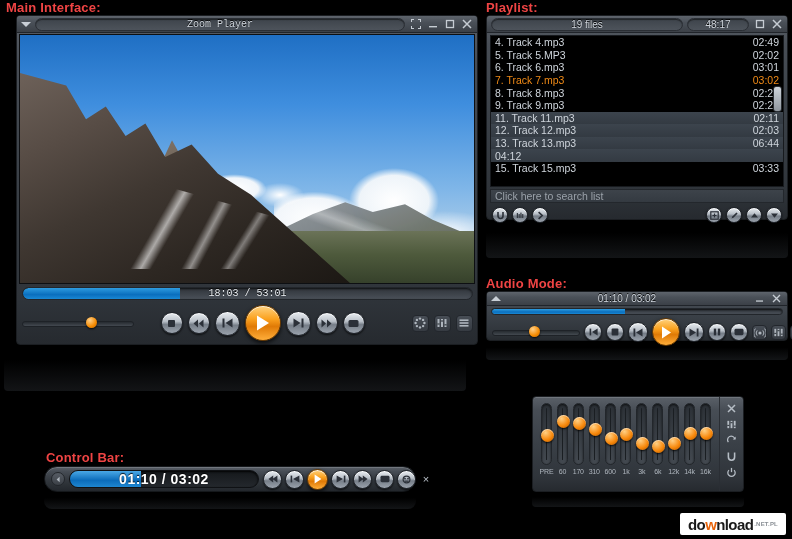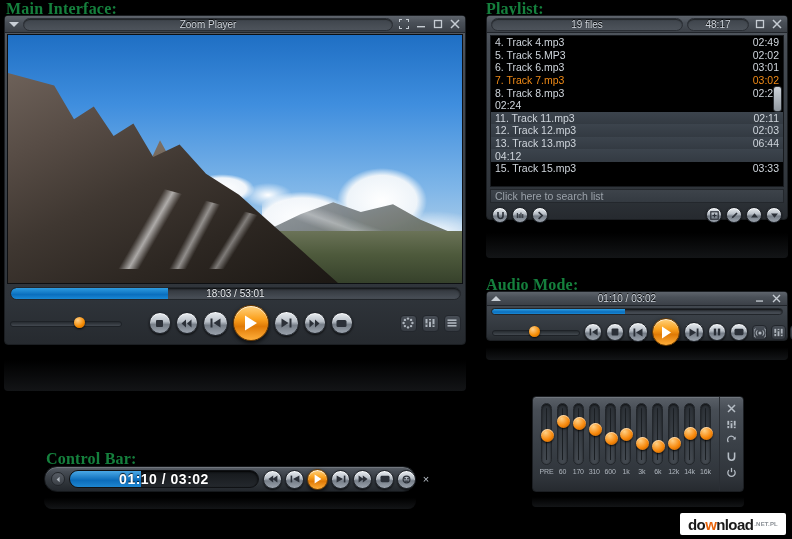--- a/index.html
+++ b/index.html
@@ -5,22 +5,22 @@
   * { box-sizing: border-box; margin:0; padding:0; }
   html,body{ width:792px; height:539px; overflow:hidden; }
   body{
     background:#000;
     font-family:"Liberation Sans", sans-serif;
     font-size:11px;
     color:#d7dbe0;
     position:relative;
   }
   .section-label{
-    color:#15803d; font-size:16px; font-weight:bold;
-    letter-spacing:.2px; position:absolute;font-family:Liberation Serif, serif;
+    color:#ef4444; font-size:13px; font-weight:bold;
+    letter-spacing:.2px; position:absolute;
   }
   
   .skin{
     background:linear-gradient(180deg,#5a6068 0%,#474d55 14%,#3a4047 50%,#2f343a 86%,#262a2f 100%);
     border:1px solid #1b1e22;
     border-radius:4px;
     box-shadow:inset 0 1px 0 rgba(255,255,255,.14), 0 1px 3px rgba(0,0,0,.8);
   }
   .titlebar{
     height:17px; display:flex; align-items:center; gap:4px; padding:0 4px;
@@ -100,21 +100,21 @@
     border:1px solid #1e2227;
   }
   .vol .knob{
     position:absolute;top:2px;width:11px;height:11px;border-radius:50%;
     background:radial-gradient(circle at 35% 30%,#ffd089,#f58a00 60%,#b85f00);
     box-shadow:0 1px 2px rgba(0,0,0,.8);
   }
   
   #main-label{ left:6px; top:0px; }
   #main-window{
-    position:absolute; left:4px; top:15px; width:462px; height:330px;
+    position:absolute; left:16px; top:15px; width:462px; height:330px;font-family:Liberation Mono, monospace;
   }
   #video{
     height:250px; margin:1px 2px 0 2px; position:relative; overflow:hidden;
     background:linear-gradient(180deg,#1f6fc4 0%,#3f8ede 28%,#7fb6e8 62%,#a9cbe9 80%,#6e7e7a 100%);
     border:1px solid #0d0f12;
   }
   
   #video .cloudA{
     position:absolute;right:-10px;bottom:28px;width:210px;height:96px;
     background:radial-gradient(ellipse 70px 38px at 40px 60px,#ffffff 0%,#f2f6fa 55%,rgba(255,255,255,0) 72%),
@@ -444,20 +444,21 @@
       </div>
       <div class="pl-row cur">
         <span class="nm">7. Track 7.mp3</span>
         <span class="dur">03:02</span>
       </div>
       <div class="pl-row">
         <span class="nm">8. Track 8.mp3</span>
         <span class="dur">02:25</span>
       </div>
       <div class="pl-row">
+        <span class="nm">9. Track 9.mp3</span>
         <span class="dur">02:24</span>
       </div>
       <div class="pl-row sel">
         <span class="nm">11. Track 11.mp3</span>
         <span class="dur">02:11</span>
       </div>
       <div class="pl-row sel">
         <span class="nm">12. Track 12.mp3</span>
         <span class="dur">02:03</span>
       </div>

